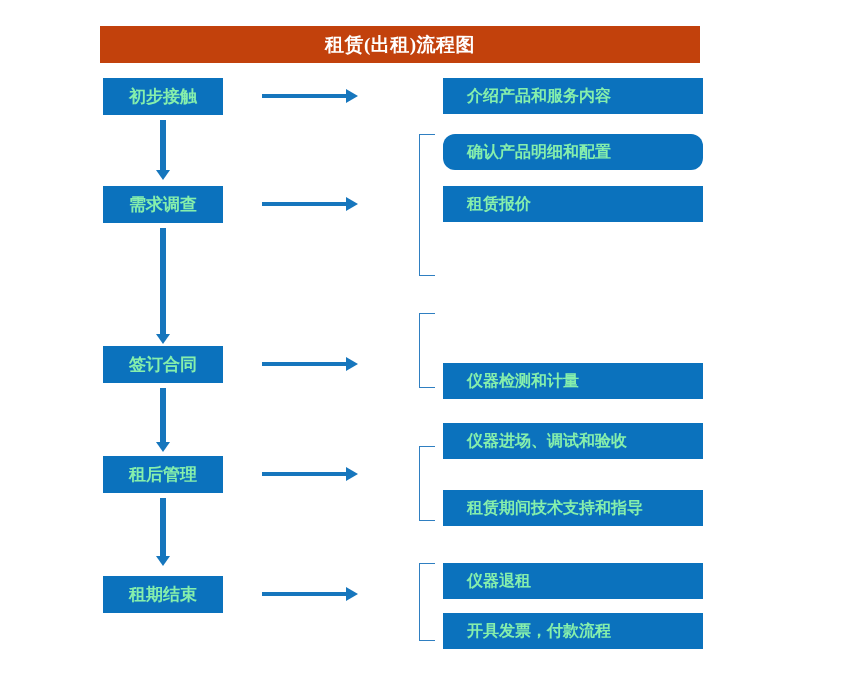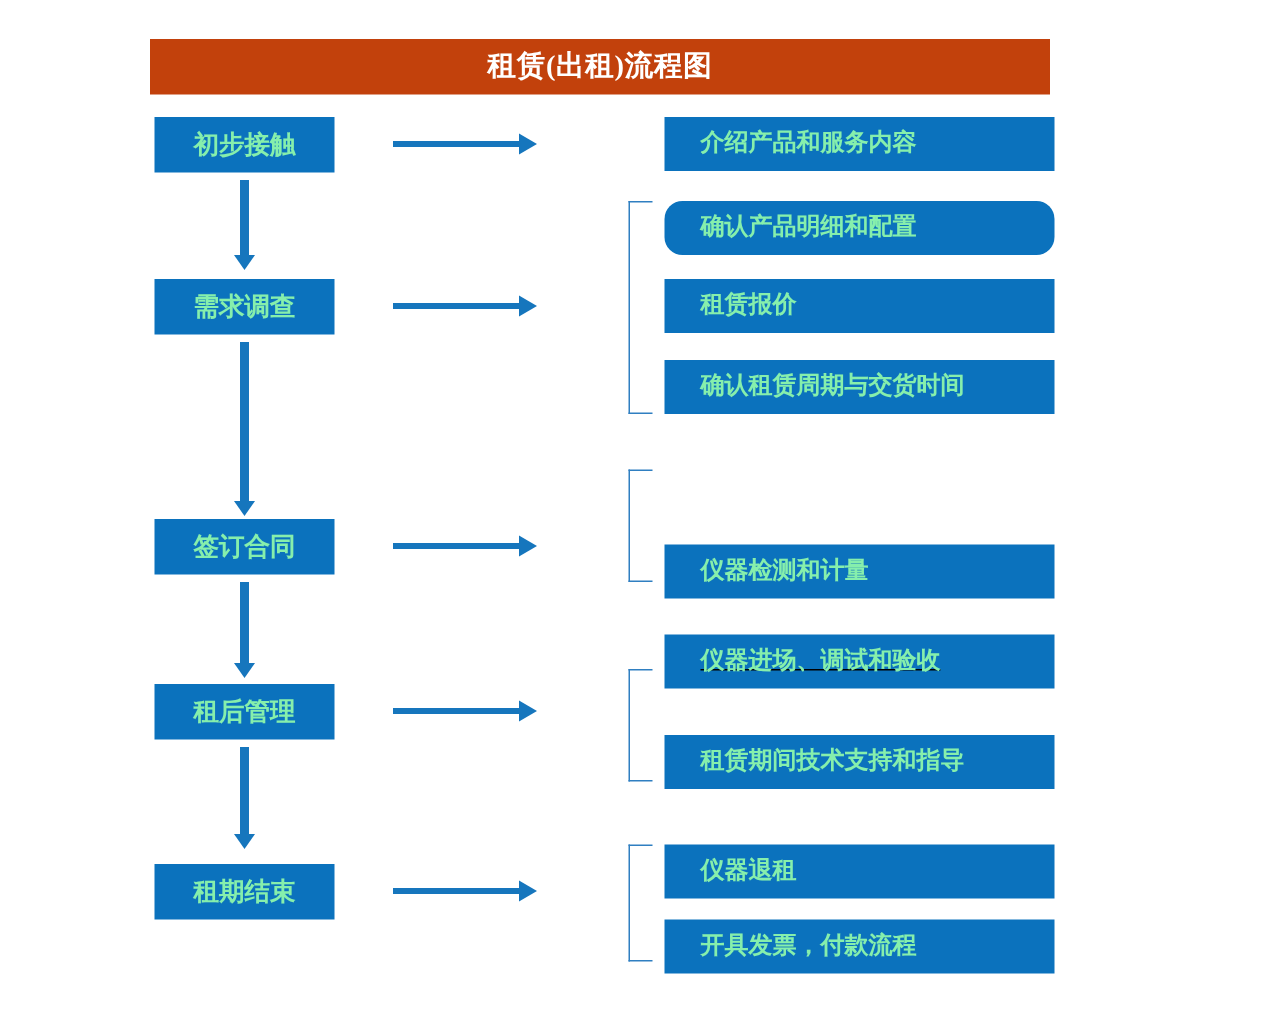--- a/index.html
+++ b/index.html
@@ -179,23 +179,20 @@
   </div>
 
   <div class="bracket" style="top:134px; height:142px;"></div>
 
   <div class="node detail" style="top:134px;border-radius:12px;">
     <span class="node-text">确认产品明细和配置</span>
   </div>
   <div class="node detail" style="top:186px;">
     <span class="node-text">租赁报价</span>
   </div>
-  <div class="node detail" style="top:240px;">
-    <span class="node-text">确认租赁周期与交货时间</span>
-  </div>
 
   <div class="v-arrow" style="top:228px; height:118px;">
     <div class="stem" style="height:106px;"></div>
     <div class="head" style="top:106px;"></div>
   </div>
 
   <div class="node stage" style="top:346px;">
     <span class="node-text">签订合同</span>
   </div>
 
@@ -219,21 +216,21 @@
     <span class="node-text">租后管理</span>
   </div>
 
   <div class="h-arrow" style="top:467px;">
     <div class="shaft"></div>
     <div class="head"></div>
   </div>
 
   <div class="bracket" style="top:446px; height:75px;"></div>
 
-  <div class="node detail" style="top:423px;text-decoration:underline;">
+  <div class="node detail" style="top:423px;">
     <span class="node-text">仪器进场、调试和验收</span>
   </div>
   <div class="node detail" style="top:490px;">
     <span class="node-text">租赁期间技术支持和指导</span>
   </div>
 
   <div class="v-arrow" style="top:498px; height:70px;">
     <div class="stem" style="height:58px;"></div>
     <div class="head" style="top:58px;"></div>
   </div>

